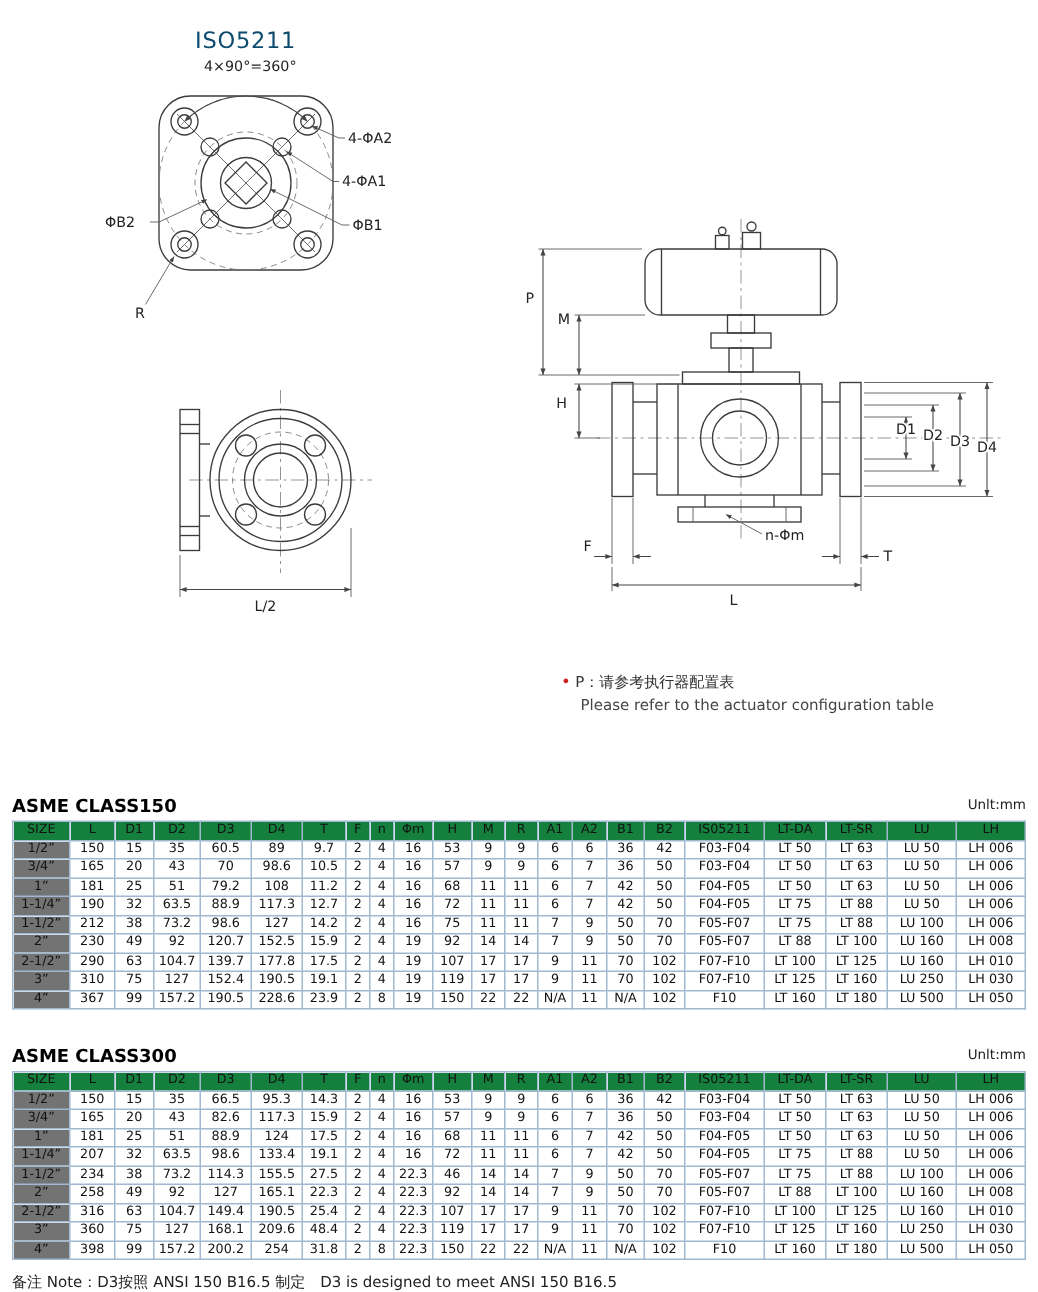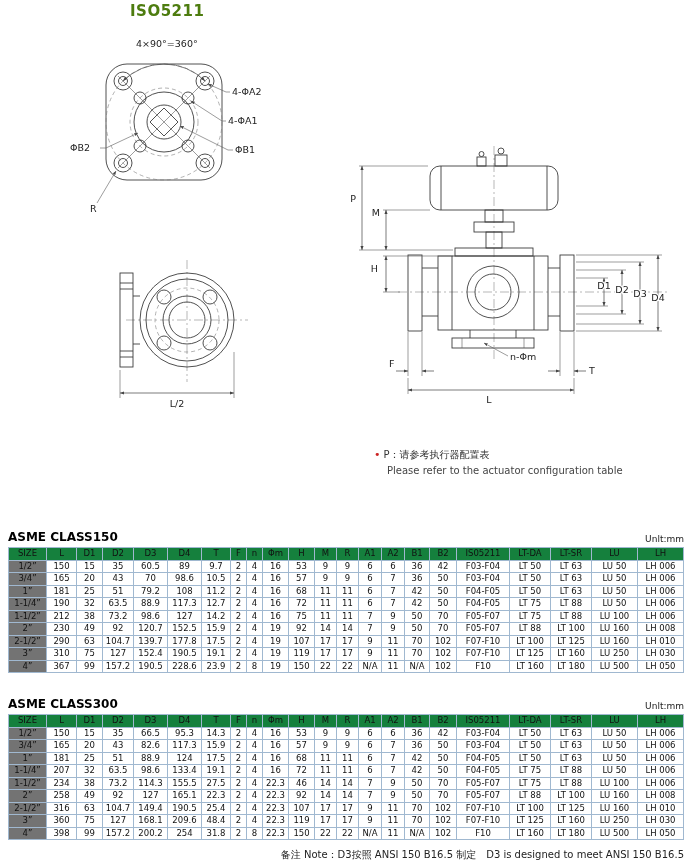--- a/index.html
+++ b/index.html
@@ -1,52 +1,52 @@
 <!DOCTYPE html>
 <html><head>
 <meta charset="utf-8">
 <style>
   html,body{margin:0;padding:0;background:#fff;}
   .page{position:relative;width:692px;height:861px;background:#fff;
         font-family:"DejaVu Sans","Liberation Sans",sans-serif;color:#111;overflow:hidden;}
-  .page-title{position:absolute;left:130px;top:2px;font-size:15px;letter-spacing:.5px;color:#4d7c0f;font-weight:bold;}
+  .page-title{position:absolute;left:130px;top:18px;font-size:15px;letter-spacing:.5px;color:#0c4a6e;}
 
   svg.drawing{position:absolute;left:0;top:0;}
   svg .ln{stroke:#3c3c3c;stroke-width:.9;fill:none;}
   svg .thin{stroke:#5a5a5a;stroke-width:.6;fill:none;}
   svg .cl{stroke:#888;stroke-width:.6;fill:none;stroke-dasharray:9 3 2 3;}
   svg .dash{stroke:#7d7d7d;stroke-width:.6;fill:none;stroke-dasharray:4 3;}
   svg .dim{stroke:#444;stroke-width:.7;fill:none;}
   svg text{font-size:9.5px;fill:#222;paint-order:stroke;stroke:#fff;stroke-width:2.5px;}
 
   .actuator-note{position:absolute;left:374px;top:420px;font-size:10px;color:#333;margin-top:28px;}
   .actuator-note .bullet{color:#c22;margin-right:3px;font-size:11px;}
   .actuator-note .en{display:block;margin-left:13px;margin-top:3px;color:#444;}
 
   .tables{position:absolute;left:8px;top:530px;width:676px;}
-  .tbl-head{display:flex;justify-content:space-between;align-items:flex-end;margin-bottom:3px;}
+  .tbl-head{display:flex;justify-content:space-between;align-items:center;margin-bottom:3px;}
   .tbl-title{font-size:12px;font-weight:bold;color:#000;}
   .tbl-unit{font-size:9px;color:#222;}
   table.spec-table{border-collapse:collapse;table-layout:fixed;width:676px;font-size:8.5px;}
   .spec-table th,.spec-table td{border:1px solid #a0b8d0;text-align:center;padding:1px 0;
         height:9px;line-height:9.5px;white-space:nowrap;overflow:hidden;}
   .spec-table th{background:#15803d;font-weight:normal;}
   .spec-table td.col-size{background:#737373;}
   .spec-table th:nth-child(1){width:37px}.spec-table th:nth-child(2){width:29px}
   .spec-table th:nth-child(3){width:25px}.spec-table th:nth-child(4){width:30px}
   .spec-table th:nth-child(5){width:33px}.spec-table th:nth-child(6){width:33px}
   .spec-table th:nth-child(7){width:28px}.spec-table th:nth-child(8){width:15px}
   .spec-table th:nth-child(9){width:15px}.spec-table th:nth-child(10){width:25px}
   .spec-table th:nth-child(11){width:25px}.spec-table th:nth-child(12){width:21px}
   .spec-table th:nth-child(13){width:21px}.spec-table th:nth-child(14){width:22px}
   .spec-table th:nth-child(15){width:22px}.spec-table th:nth-child(16){width:24px}
   .spec-table th:nth-child(17){width:26px}.spec-table th:nth-child(18){width:52px}
   .spec-table th:nth-child(19){width:40px}.spec-table th:nth-child(20){width:40px}
   .block2{margin-top:24px;}
-  .footer-note{margin-top:8px;font-size:10px;color:#222;text-align:right;}
+  .footer-note{margin-top:8px;font-size:10px;color:#222;}
   .footer-note .en{margin-left:10px;}
 </style>
 </head>
 <body>
 
 <div class="page">
 
   <div class="page-title">ISO5211</div>
 
   <svg class="drawing" width="692" height="470" viewBox="0 0 692 470">

